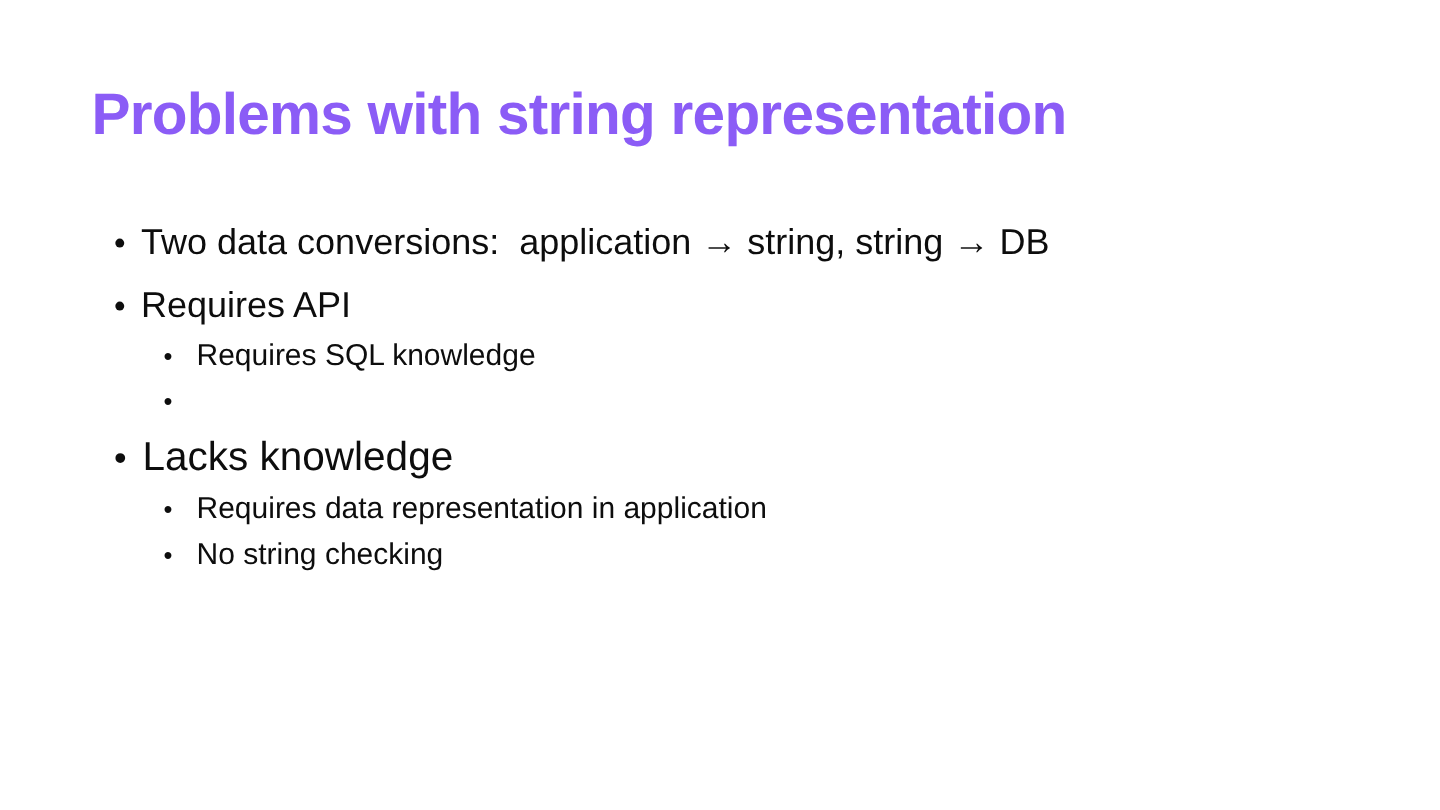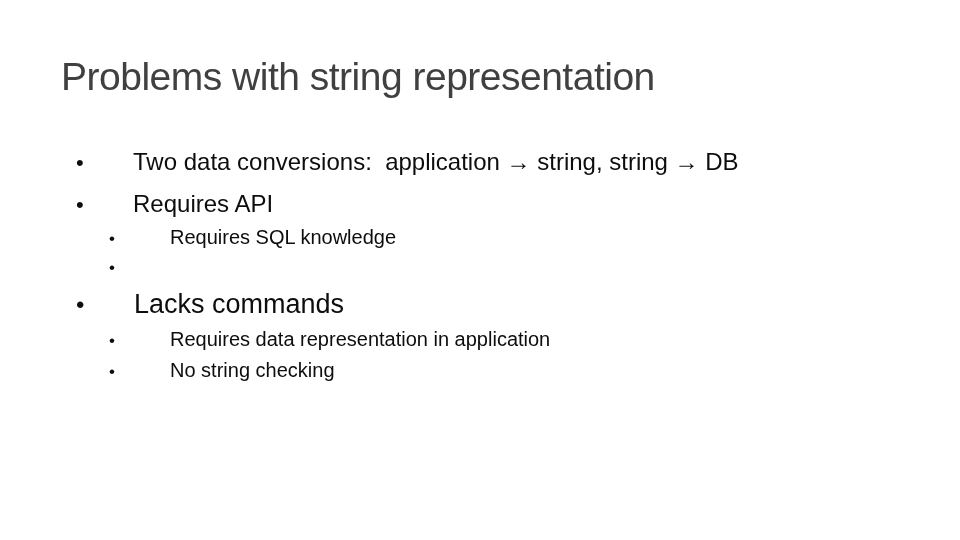--- a/index.html
+++ b/index.html
@@ -16,34 +16,33 @@
       font-family: "Liberation Sans", sans-serif;
       color: #0d0d0d;
     }
     .title {
       position: absolute;
       left: 61px;
       top: 53px;
       margin: 0;
       font-size: 39px;
       line-height: 48px;
-      font-weight: 400;
+      font-weight: 700;
       letter-spacing: -0.5px;
-      color: #404040;
+      color: #8b5cf6;
       white-space: pre;
     }
     .row {
       position: absolute;
       display: flex;
       align-items: baseline;
       color: #0d0d0d;
     }
     .row .txt {
       white-space: pre-wrap;
-      margin-left: 39px;
     }
     .l1 {
       left: 76px;
       font-size: 24px;
       line-height: 31px;
     }
     .l1 .dot {
       display: inline-block;
       width: 18px;
       font-size: 22px;
@@ -88,21 +87,21 @@
     <span class="dot">•</span>
     <span class="txt">Requires SQL knowledge</span>
   </div>
 
   <div class="row l2" style="top:255px">
     <span class="dot">•</span>
   </div>
 
   <div class="row l1 big" style="top:287px">
     <span class="dot">•</span>
-    <span class="txt">Lacks commands</span>
+    <span class="txt">Lacks knowledge</span>
   </div>
 
   <div class="row l2" style="top:326px">
     <span class="dot">•</span>
     <span class="txt">Requires data representation in application</span>
   </div>
 
   <div class="row l2" style="top:357px">
     <span class="dot">•</span>
     <span class="txt">No string checking</span>

